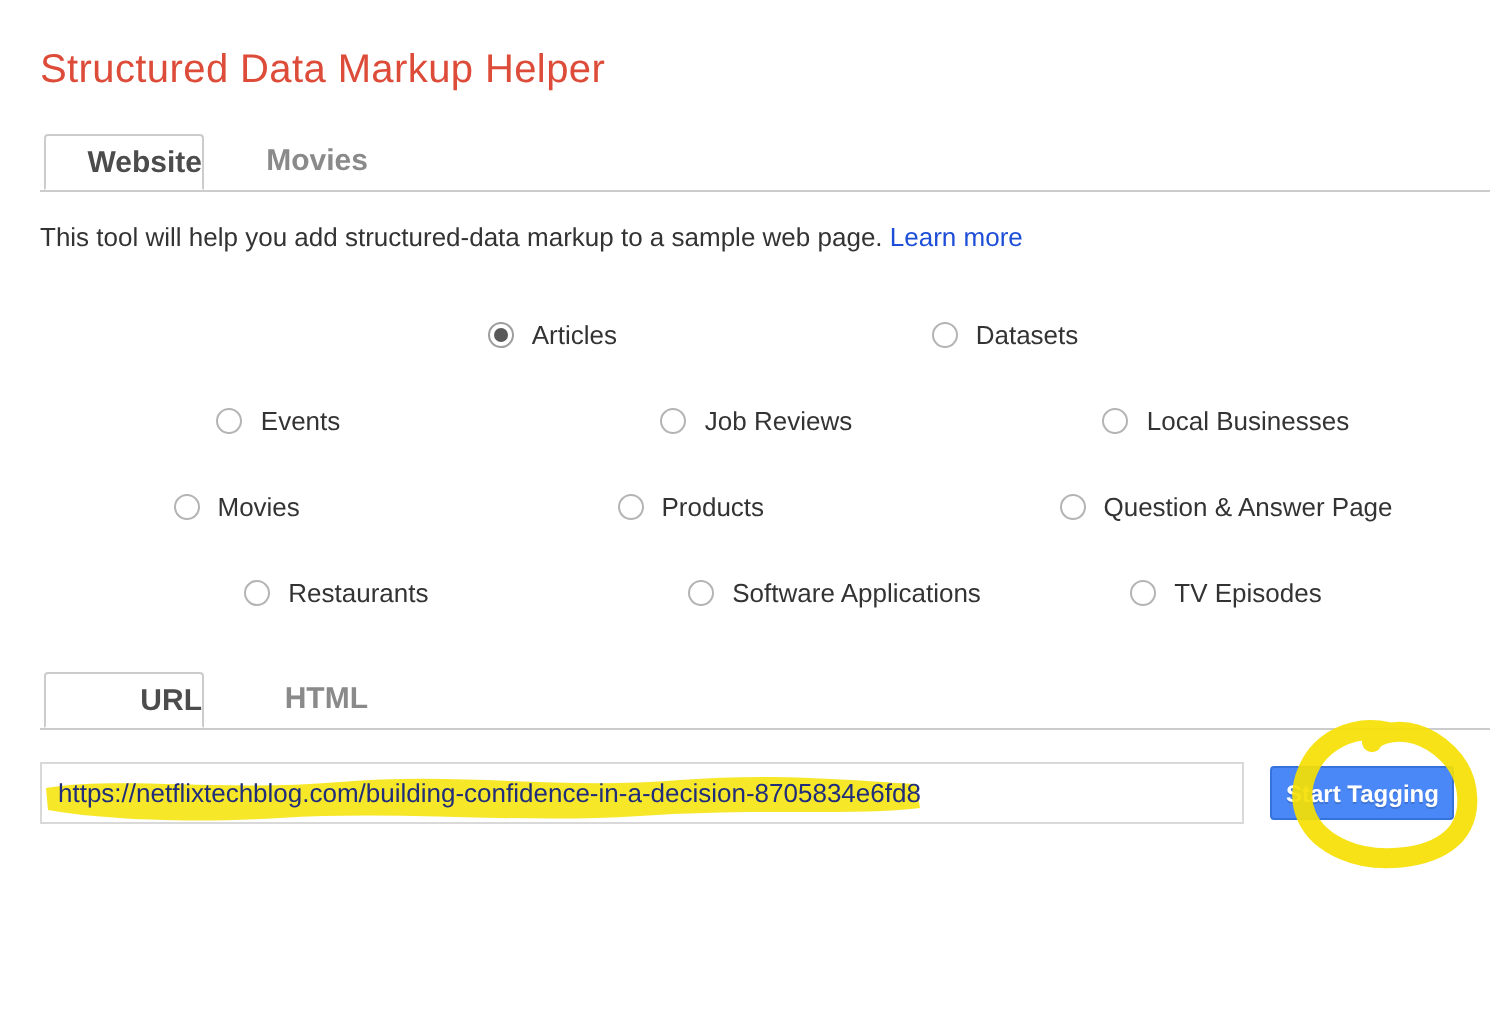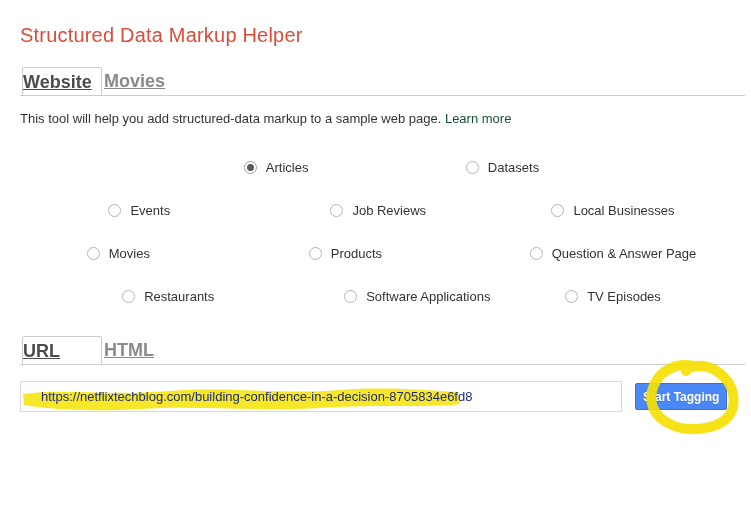--- a/index.html
+++ b/index.html
@@ -9,31 +9,31 @@
     font-family:"Liberation Sans", sans-serif;
   }
   .container { padding:0 6px 0 20px; }
 
   .page-title {
     color:#dd4b39; font-size:20px; font-weight:400; margin:24px 0 0 0; letter-spacing:.2px;
   }
 
   .tab-bar { display:flex; border-bottom:1px solid #ccc; margin-top:20px; }
   .tab {
-    width:80px; height:28px; line-height:28px; text-align:left;
-    font-size:18px; font-weight:bold; color:#8a8a8a; margin-left:2px; cursor:pointer;
-    border-top-left-radius:2px; border-top-right-radius:2px;text-decoration:underline;
+    width:80px; height:28px; line-height:28px; text-align:right;
+    font-size:15px; font-weight:bold; color:#8a8a8a; margin-left:2px; cursor:pointer;
+    border-top-left-radius:2px; border-top-right-radius:2px;
   }
   .tab.active {
     border:1px solid #ccc; border-bottom:1px solid #fff; margin-bottom:-1px;
     background:#fff; color:#4c4c4c;
   }
 
   .intro { font-size:13px; color:#333; margin:15px 0 0 0; }
-  .learn-more { color:#14532d; text-decoration:none; cursor:pointer; }
+  .learn-more { color:#1d4ed8; text-decoration:none; cursor:pointer; }
   .instruction { font-size:13px; color:#333; margin:18px 0 0 0; }
 
   .dt-grid { margin:34px 0 0 18px; }
   .dt-row { display:flex; margin-bottom:28px;justify-content:center; }
   .dt-row:last-child { margin-bottom:0; }
   .dt-opt { display:flex; align-items:center; cursor:pointer; }
   .dt-col1 { width:222px; }
   .dt-col2 { width:221px; }
   .radio {
     width:13px; height:13px; border:1px solid #b4b4b4; border-radius:50%;
@@ -47,21 +47,21 @@
   .dt-label { font-size:13px; color:#333; }
 
   .source-tab-bar { margin-top:32px; }
 
   .input-row { position:relative; margin-top:16px; display:flex; align-items:center; }
   .url-input-wrap { position:relative; width:602px; height:31px; flex:none; }
   .hl-band { position:absolute; left:0; top:0; z-index:0; }
   .url-input {
     position:absolute; left:0; top:0; width:100%; height:100%;
     border:1px solid #d9d9d9; background:transparent; z-index:1;
-    font-size:13px; color:#1f2d7a; padding:0 20px; outline:none;
+    font-size:13px; color:#1f2d7a; padding:0 8px; outline:none;
     font-family:"Liberation Sans", sans-serif;
   }
   .start-btn {
     margin-left:13px; height:27px; padding:0 7px;
     background:#4a88f7; border:1px solid #3572db; border-radius:2px;
     color:#fff; font-size:12px; font-weight:bold; cursor:pointer;
     font-family:"Liberation Sans", sans-serif; text-shadow:0 1px 0 rgba(0,0,0,.15);
   }
   .circle-svg {
     position:absolute; left:600px; top:-24px; width:130px; height:100px;

